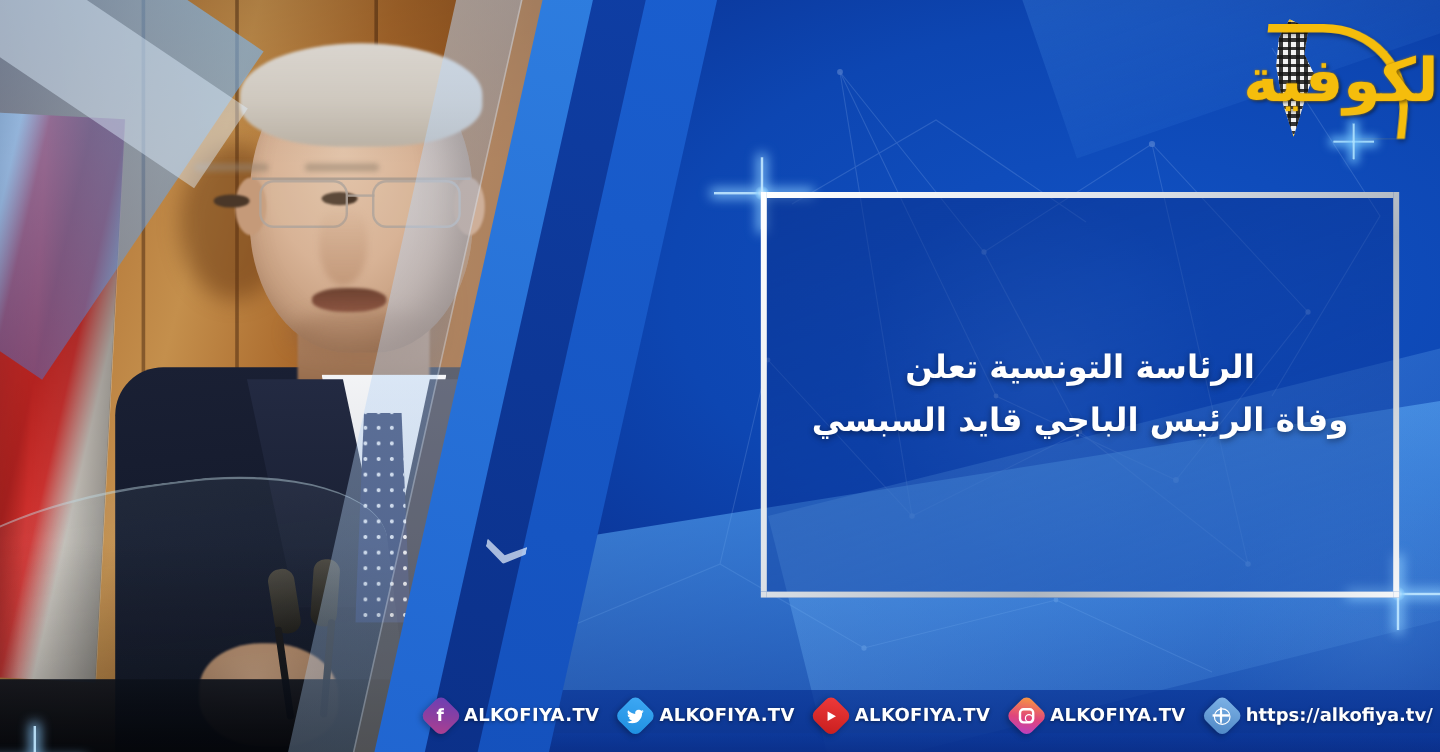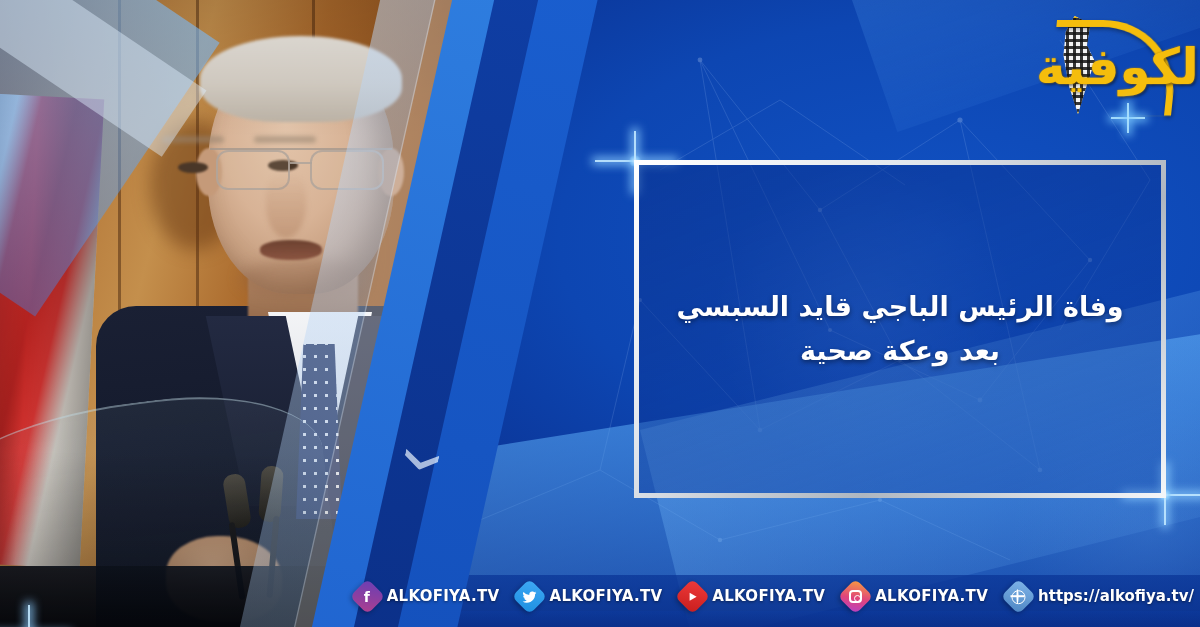--- a/index.html
+++ b/index.html
@@ -433,22 +433,22 @@
   <div class="spark spark-tl">
       <span class="spark-core"></span>
     </div>
   <div class="spark spark-br">
       <span class="spark-core"></span>
     </div>
   <div class="spark spark-bl"></div>
 
   <div class="frame">
     <div class="headline">
+      <div>الرئاسة التونسية تعلن</div>
       <div>وفاة الرئيس الباجي قايد السبسي</div>
-      <div>بعد وعكة صحية</div>
     </div>
   </div>
 
   <div class="logo">
     <div class="logo-map"></div>
     <div class="logo-swoosh"></div>
     <div class="logo-script">الكوفية</div>
     <div class="logo-spark"></div>
   </div>
 

